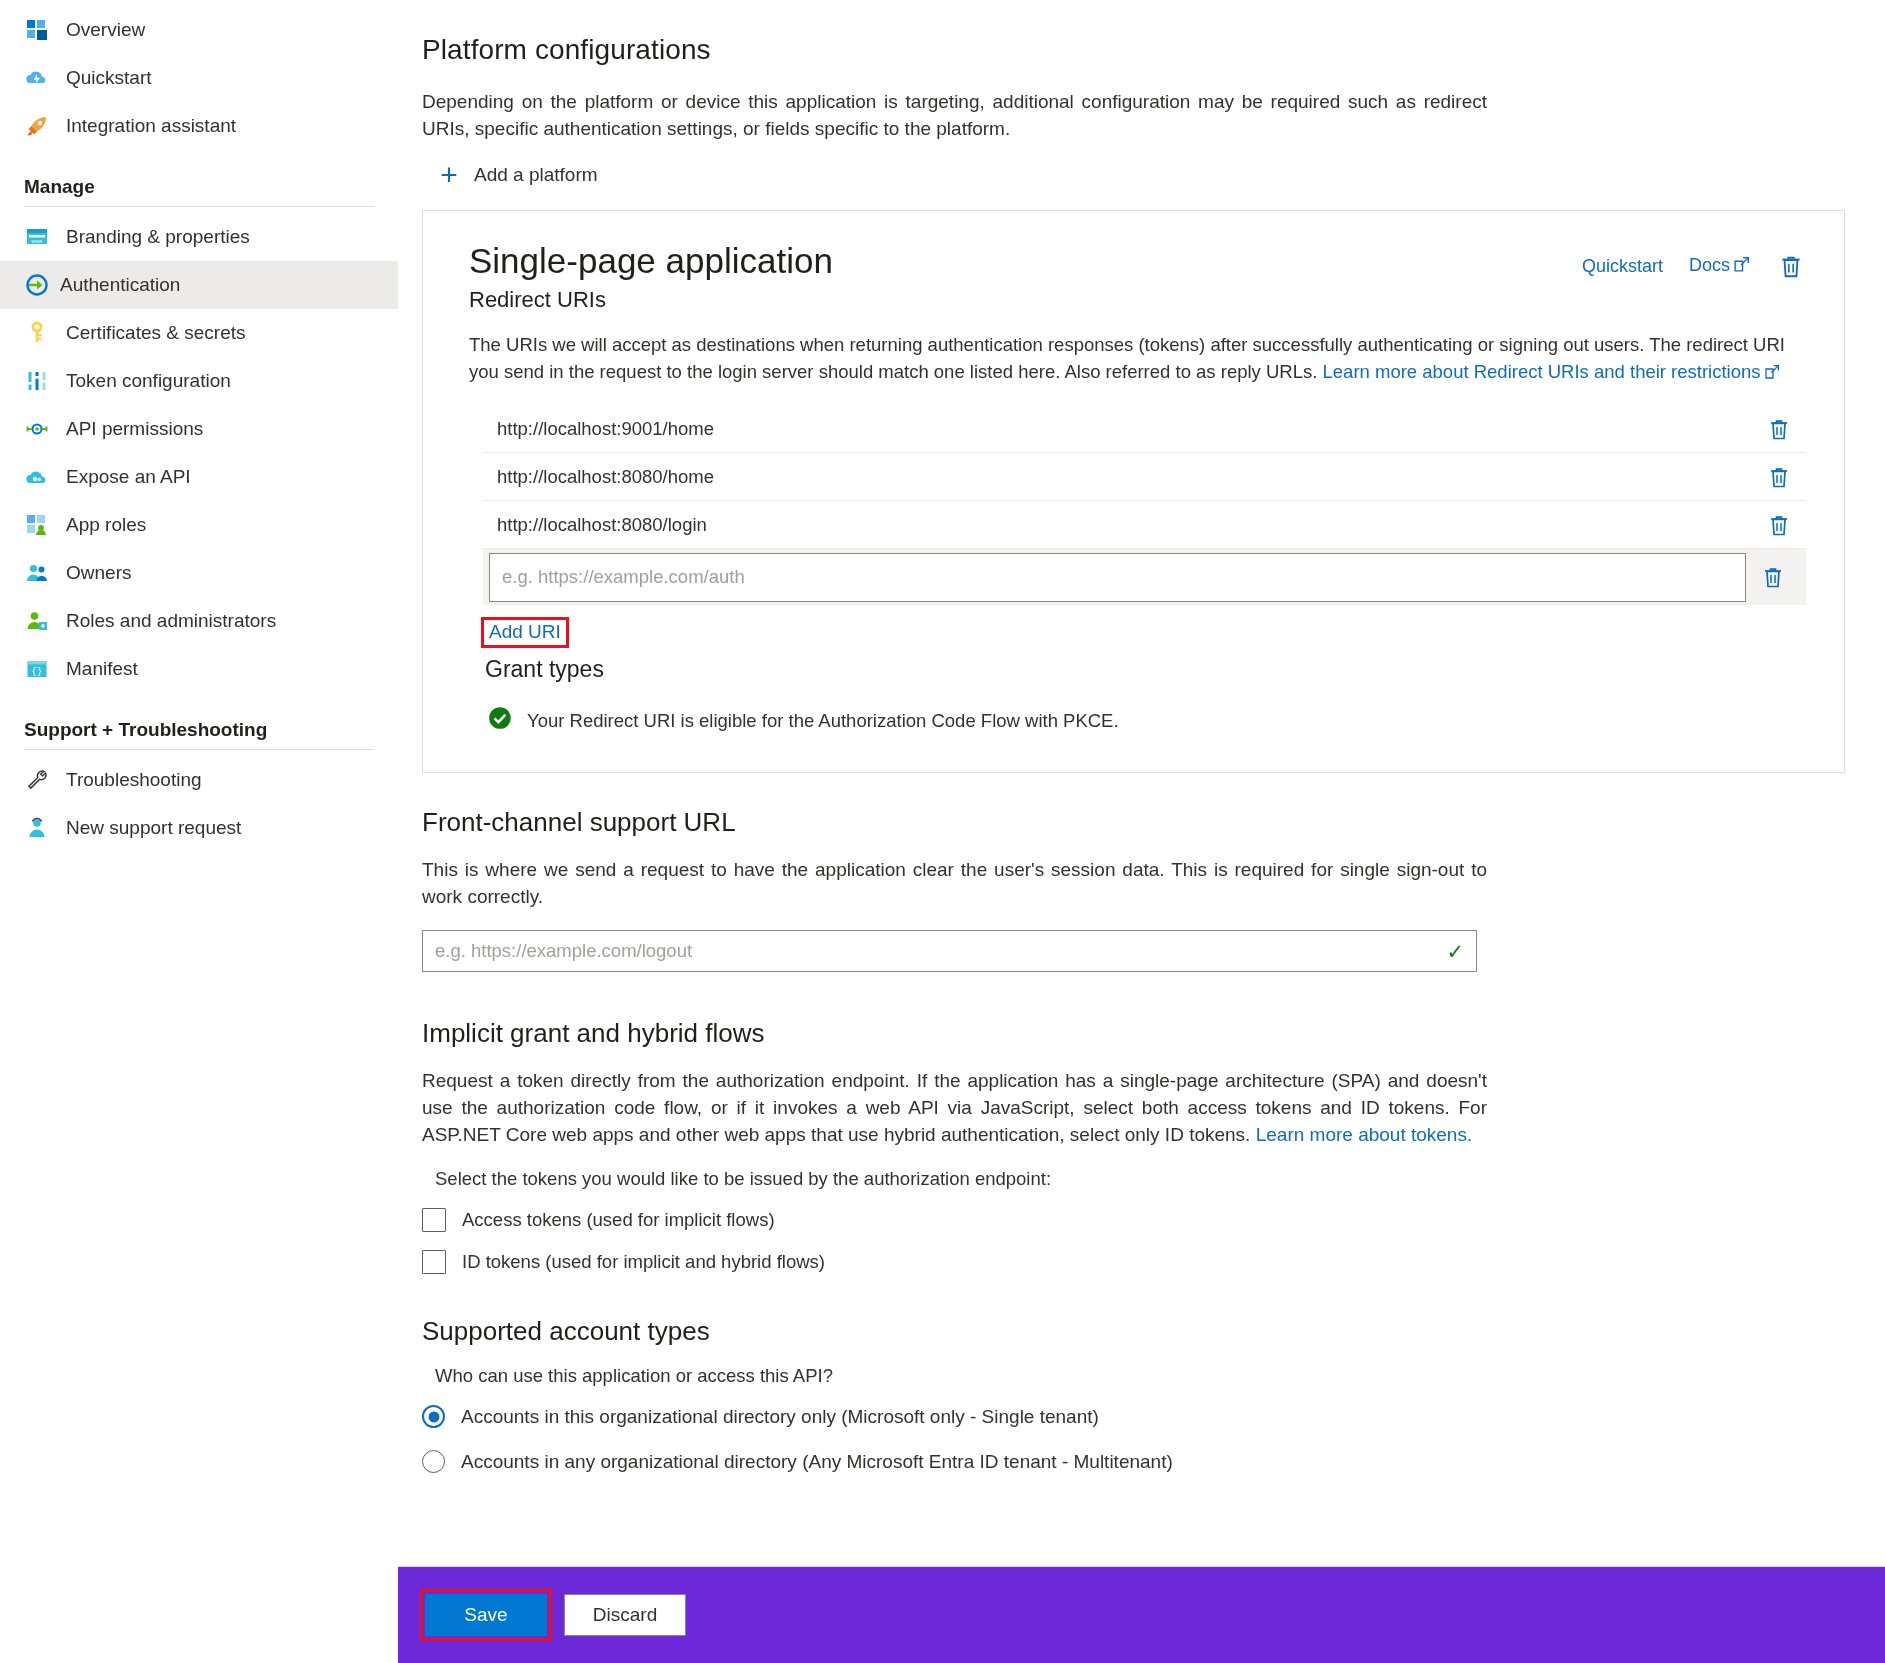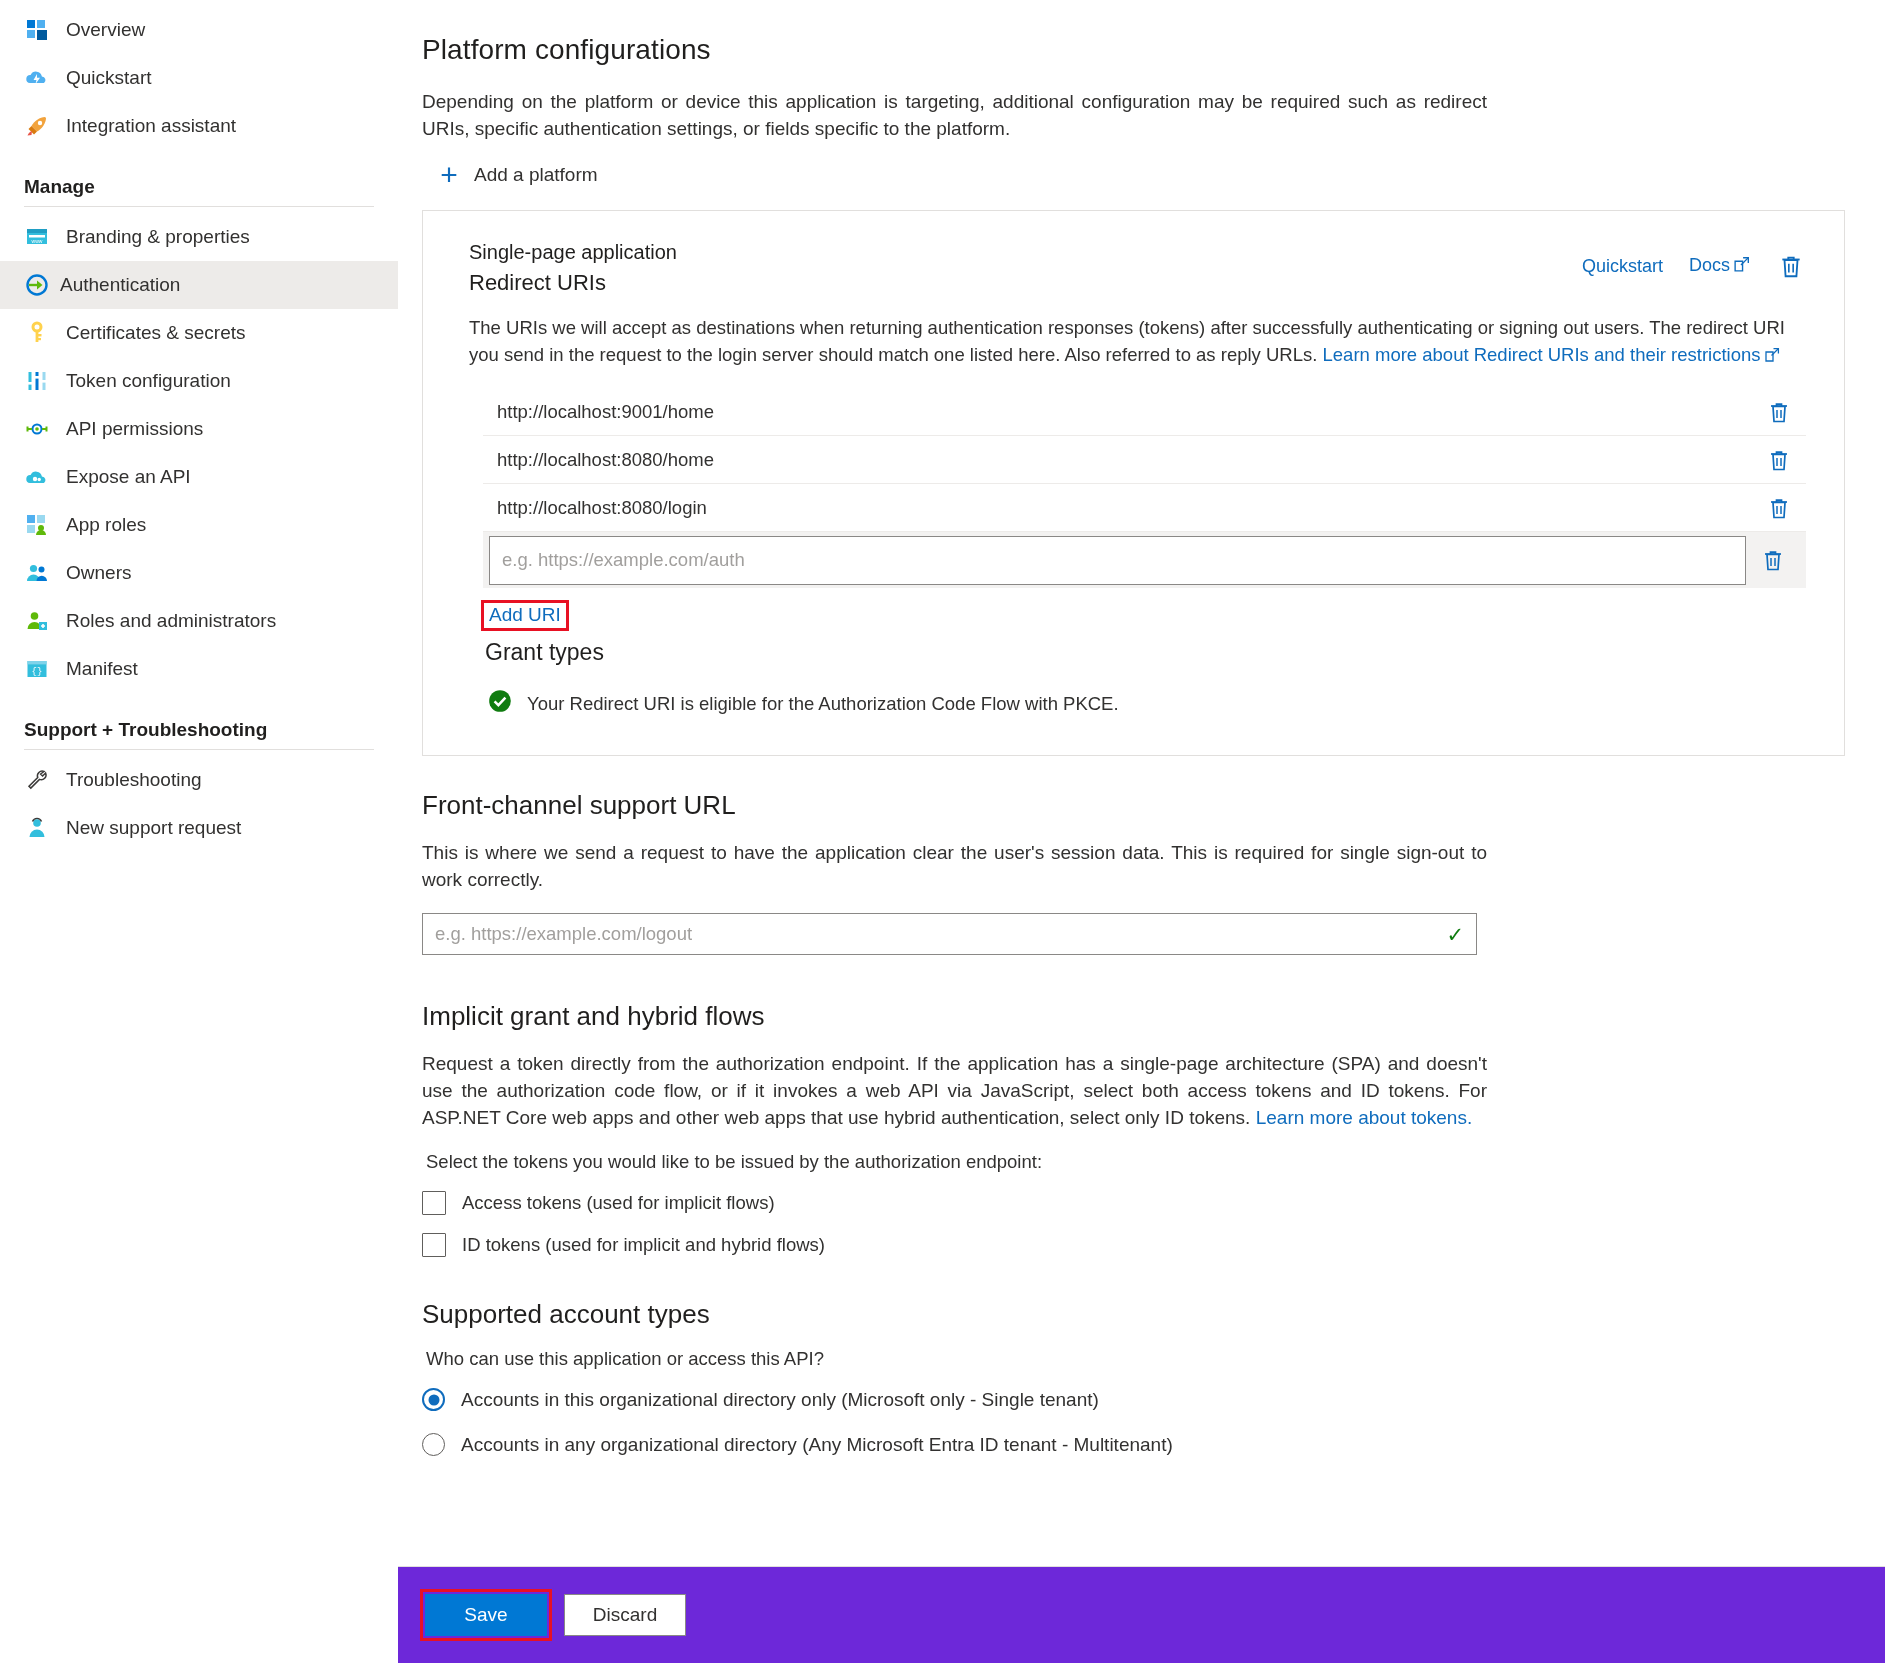--- a/index.html
+++ b/index.html
@@ -99,21 +99,21 @@
     padding: 30px 38px 36px 46px;
     position: relative;
     max-width: 1430px;
   }
   .card-head {
     display: flex;
     align-items: flex-start;
     justify-content: space-between;
   }
   .card-title {
-    font-size: 20px;
+    font-size: 35px;
     font-weight: 400;
     color: #201f1e;
     margin: 0 0 6px 0;
   }
   .card-sub {
     font-size: 22px;
     font-weight: 400;
     color: #201f1e;
     margin: 0 0 18px 0;
   }
@@ -230,21 +230,21 @@
     right: 13px; top: 50%;
     transform: translateY(-50%);
     color: #107c10;
     font-size: 21px;
     line-height: 1;
   }
 
   .label-line {
     font-size: 18.5px;
     color: #323130;
-    margin: 0 0 18px 4px;
+    margin: 0 0 18px 13px;
   }
   .cb-row {
     display: flex;
     align-items: center;
     gap: 16px;
     margin-bottom: 18px;
     cursor: pointer;
     font-size: 18.5px;
     color: #323130;
   }

